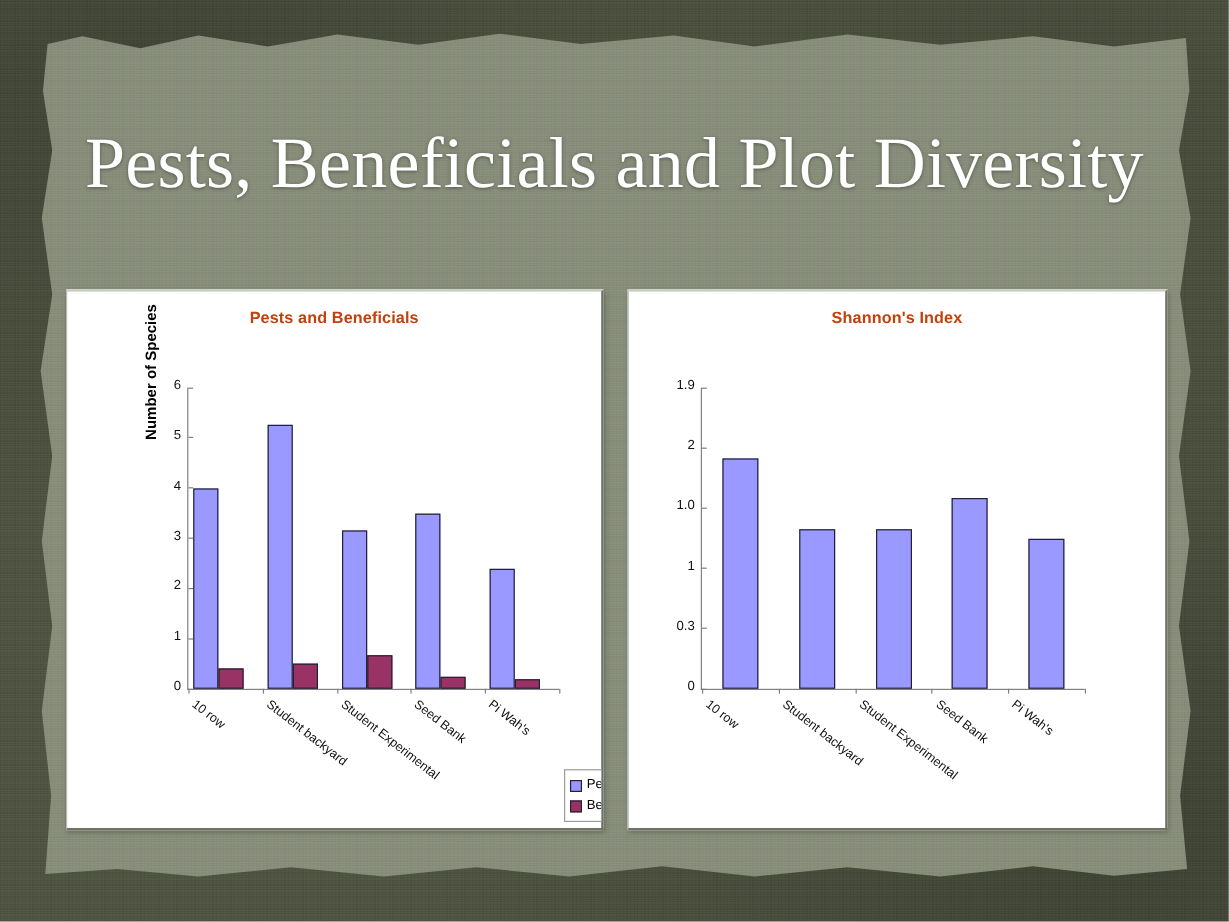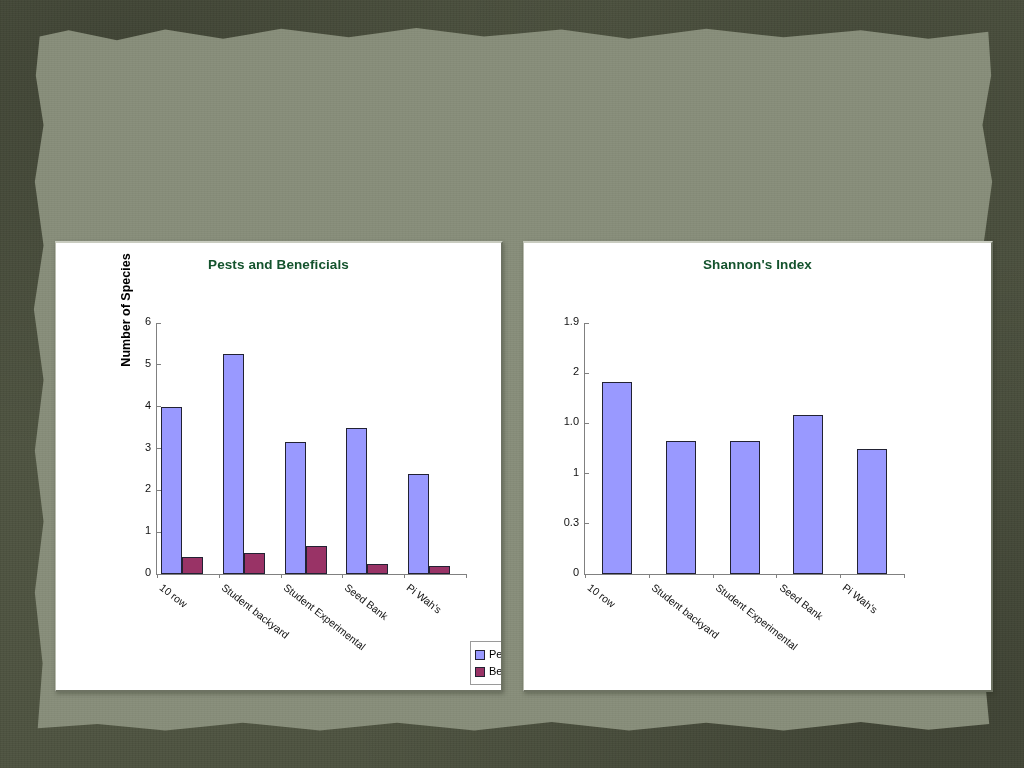--- a/index.html
+++ b/index.html
@@ -70,29 +70,29 @@
     position: absolute;
     background: #ffffff;
     border-top: 2px solid #c9ccc0;
     border-left: 1px solid #b9bdb0;
     border-right: 2px solid #6d7262;
     border-bottom: 2px solid #6d7262;
     box-shadow: 1px 2px 4px rgba(40,45,32,0.35);
     overflow: hidden;
   }
   #panel-left  { left: 55px;  top: 241px; width: 445px; height: 447px; }
-  #panel-right { left: 523px; top: 241px; width: 447px; height: 447px; padding-left: 20px; }
+  #panel-right { left: 523px; top: 241px; width: 447px; height: 447px; }
 
   .chart-title {
     position: absolute;
     left: 0; right: 0; top: 14px;
     text-align: center;
     font-size: 13.5px;
     font-weight: bold;
-    color: #14532d;
+    color: #c2410c;
     letter-spacing: 0.1px;
   }
 
   
   .plot {
     position: absolute;
     border-left: 1.5px solid #808080;
     border-bottom: 1.5px solid #808080;
     box-sizing: border-box;
   }
@@ -181,20 +181,21 @@
   .swatch.pests { background: #9999ff; }
   .swatch.bene  { background: #993366; }
   .legend-label { color: #000; }
 </style>
 </head>
 <body>
 
 <div id="slide">
   <div id="paper"></div>
 
+  <h1 id="title">Pests, Beneficials and Plot Diversity</h1>
 
   <div class="panel" id="panel-left">
     <div class="chart-title">Pests and Beneficials</div>
     <div class="ytitle" id="ytitle-left">Number of Species</div>
     <div class="plot" id="plot-left">
         <div class="ytick" style="bottom: 0px;">
           <span class="tlabel">0</span>
           <span class="tmark"></span>
         </div>
         <div class="ytick" style="bottom: 41.8333px;">

